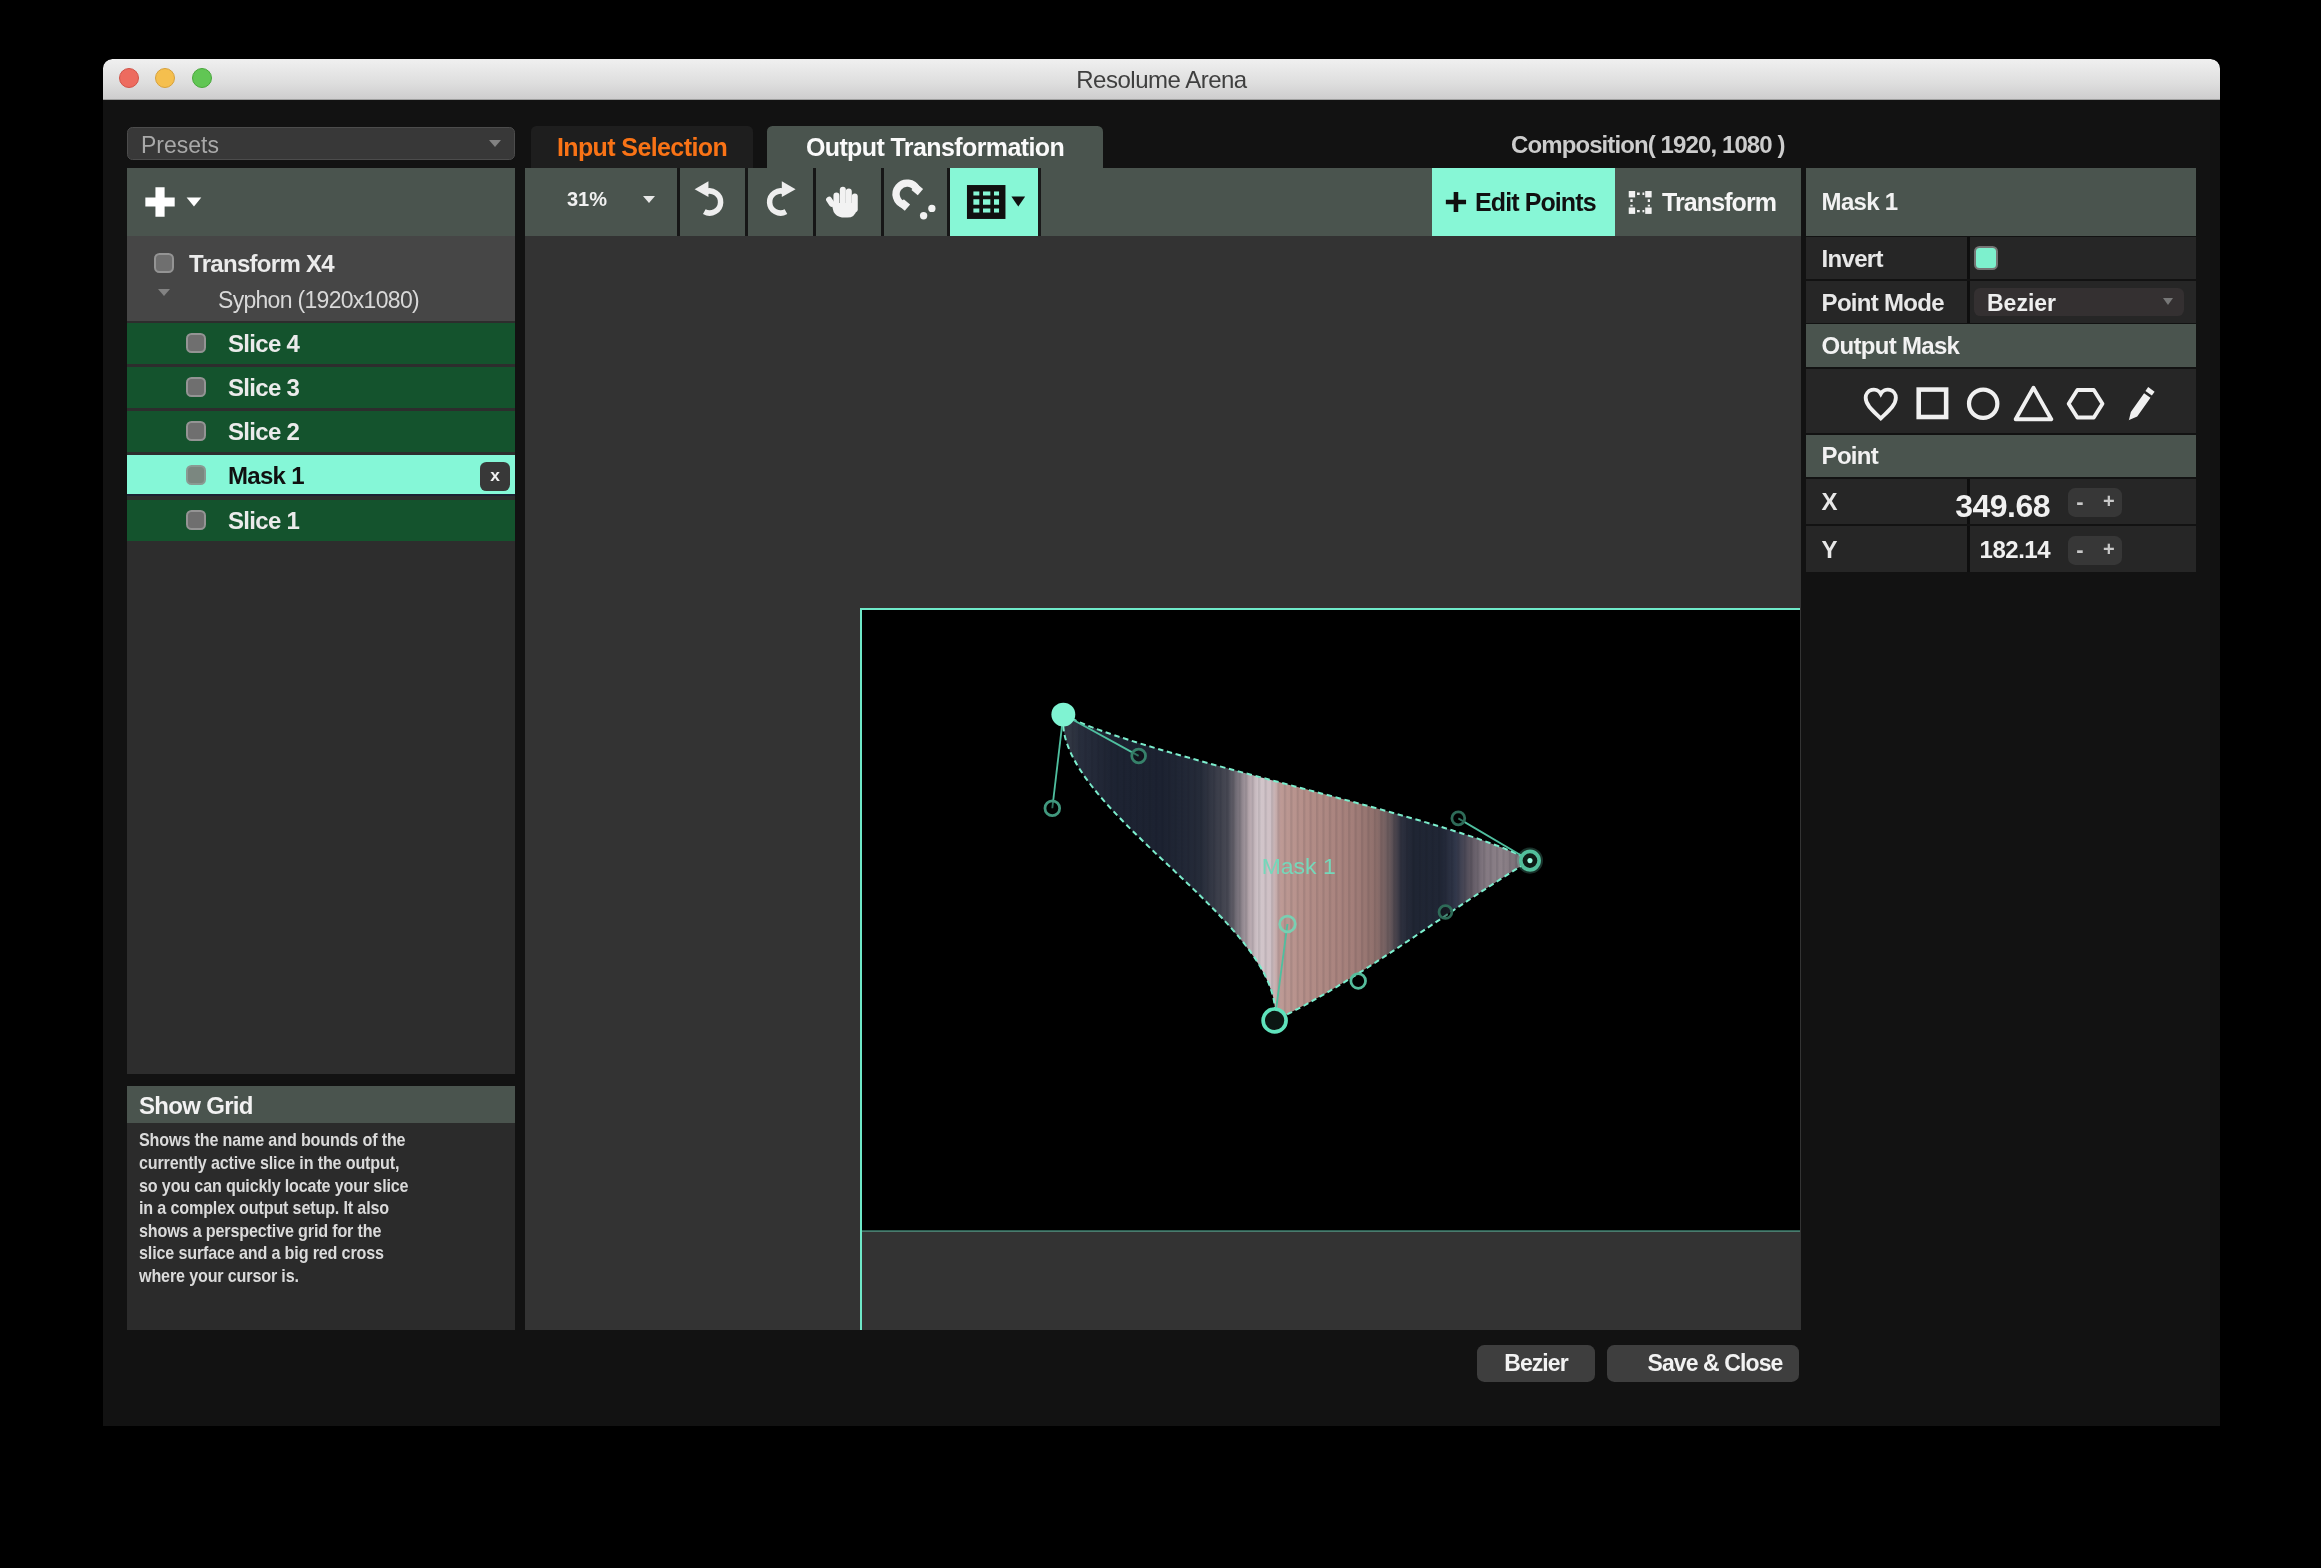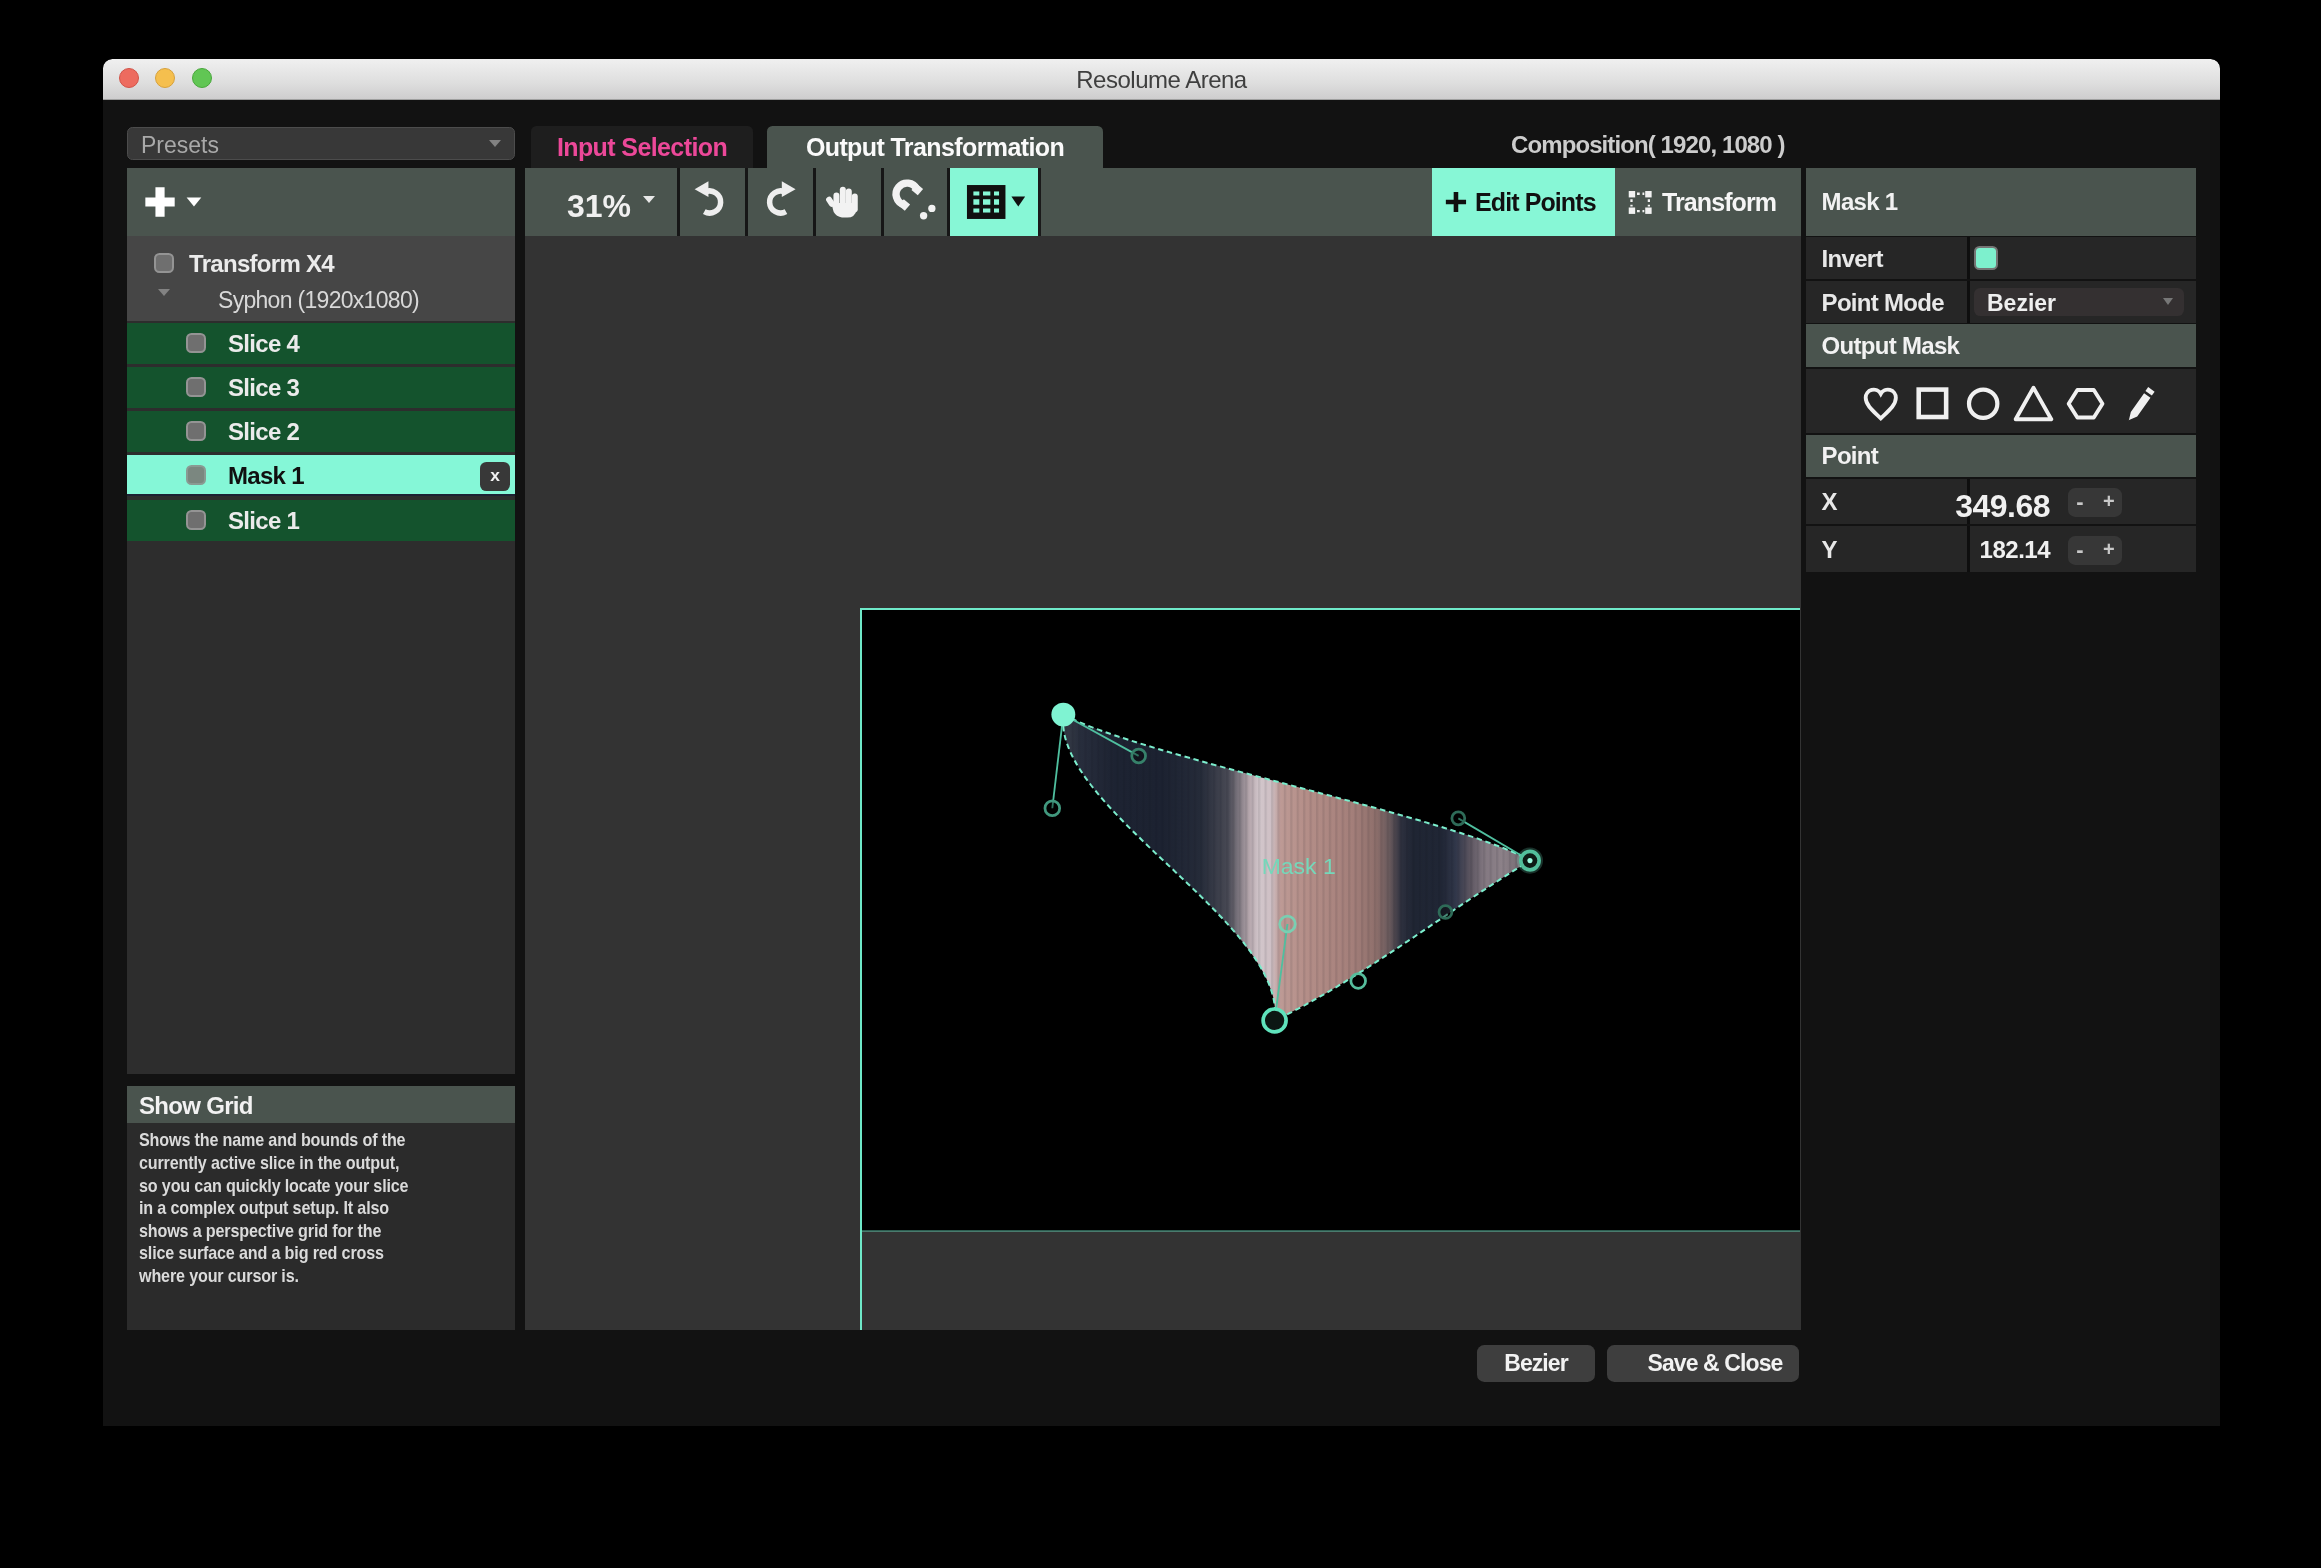--- a/index.html
+++ b/index.html
@@ -89,26 +89,26 @@
       <div class="rowtext" style="left:101px; top:7.3px;">Slice 1</div>
     </div>
   </div>
   <div id="showgrid" class="lp">
       <div class="t">Show Grid</div>
     </div>
   <div id="desc" class="lp">
     <div>Shows the name and bounds of the<br>currently active slice in the output,<br>so you can quickly locate your slice<br>in a complex output setup. It also<br>shows a perspective grid for the<br>slice surface and a big red cross<br>where your cursor is.</div>
   </div>
 
-  <div class="tab" style="left:428px; width:222px; background:#1e1e1e; color:#ec4899; line-height:42px;">Input Selection</div>
+  <div class="tab" style="left:428px; width:222px; background:#1e1e1e; color:#f97316; line-height:42px;">Input Selection</div>
   <div class="tab" style="left:664px; width:336px; background:#4a544e; color:#fafafa; line-height:42px;">Output Transformation</div>
   <div style="position:absolute; left:1408px; top:72px; font-size:24px; font-weight:bold; color:#cccccc; letter-spacing:-0.9px;">Composition( 1920, 1080 )</div>
 
   <div id="toolbar">
-    <div style="position:absolute; left:42px; top:20px; font-size:32px; font-weight:bold; color:#f0f0f0;">31%</div>
+    <div style="position:absolute; left:42px; top:20px; font-size:20px; font-weight:bold; color:#f0f0f0;">31%</div>
     <div class="dtri" style="position:absolute; left:118px; top:27.5px; border-top-color:#e8e8e8;"></div>
     <div class="sep" style="left:152px;"></div>
     <div class="sep" style="left:220px;"></div>
     <div class="sep" style="left:288px;"></div>
     <div class="sep" style="left:356px;"></div>
     <div class="sep" style="left:422px;"></div>
     <svg style="position:absolute; left:149px; top:0;" width="379" height="68" viewBox="0 0 413 74">
 
       <path d="M 34 26 A 12 12 0 1 1 33 47.5" fill="none" stroke="#eeeeee" stroke-width="6"></path>
       <path d="M 37.5 14.5 L 37.5 31.5 L 22.5 23 Z" fill="#eeeeee"></path>

